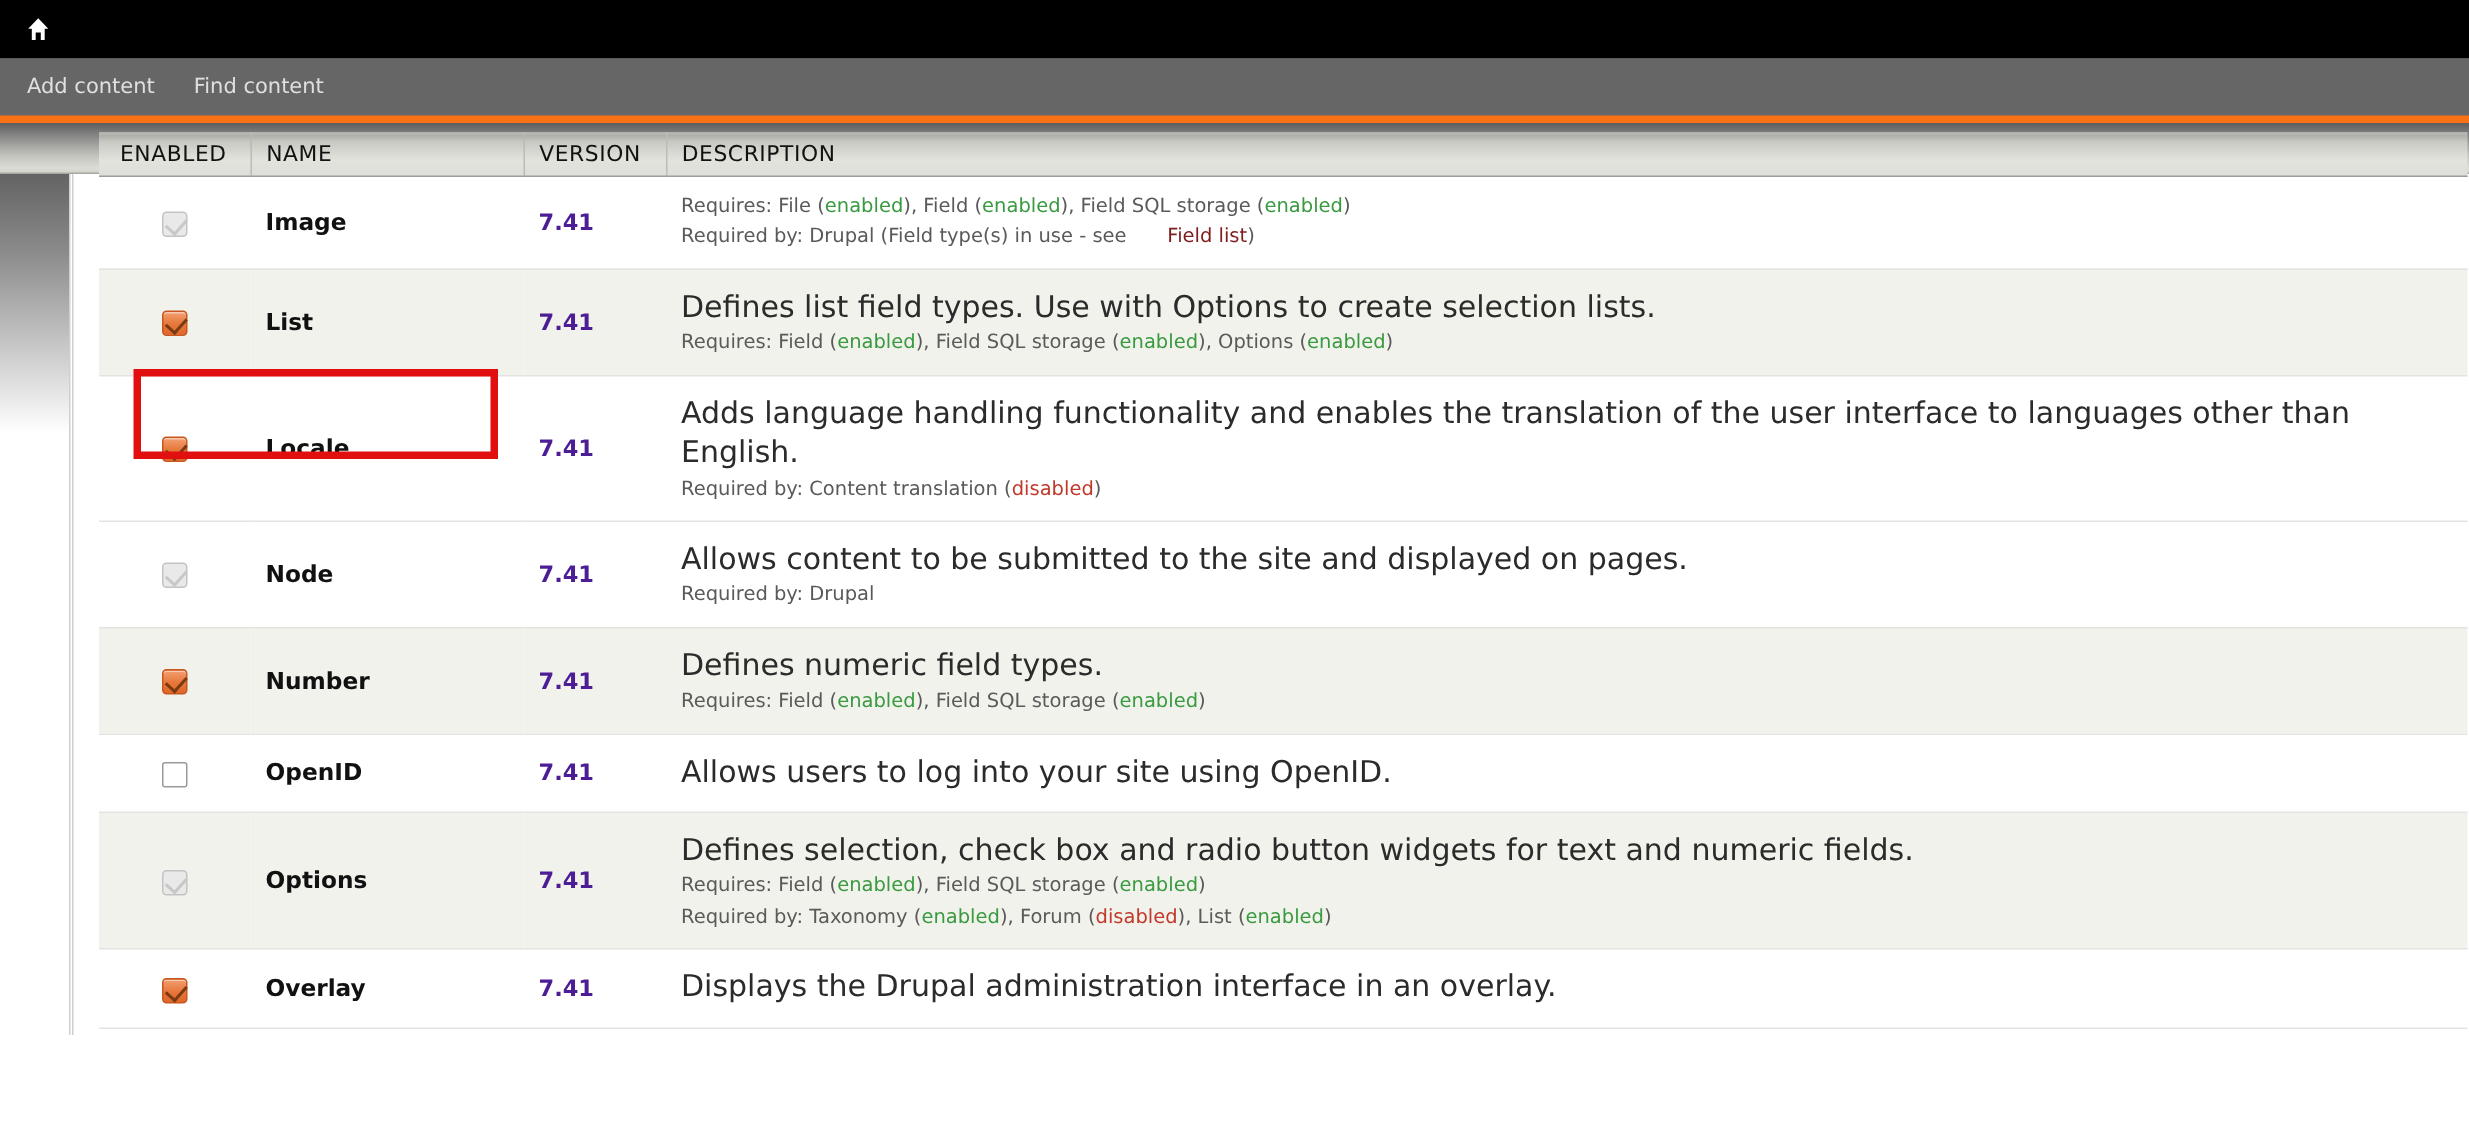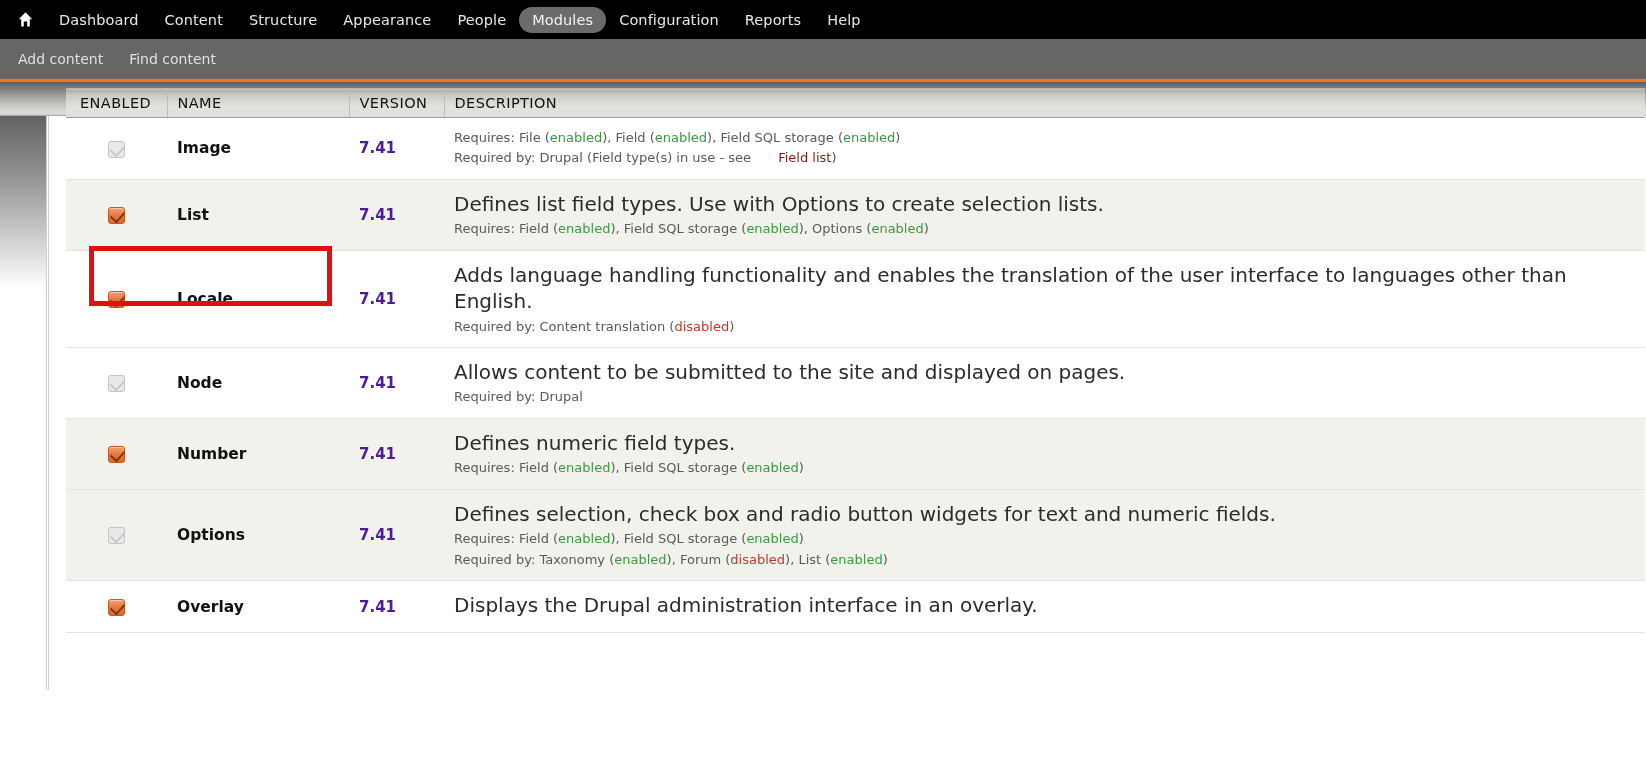--- a/index.html
+++ b/index.html
@@ -41,21 +41,21 @@
     border-radius: 13px;
     color: #f2f2f2;
   }
 
   
   .sub-toolbar {
     position: absolute; left: 0; top: 39px; width: 1646px; height: 43px;
     background: #666666;
     display: flex; align-items: center;
     padding-left: 18px;
-    border-bottom: 3px solid #f97316;
+    border-bottom: 5px solid #f97316;
     z-index: 29;
   }
   .sub-link {
     color: #e0e0e0; font-size: 14px; text-decoration: none;
     margin-right: 26px; white-space: nowrap;
   }
 
   
   .toolbar-shadow {
     position: absolute; left: 0; top: 82px; width: 1646px; height: 34px;
@@ -190,31 +190,20 @@
 <body>
 
 <div id="page">
 
   <div class="admin-menu">
     <div class="home-icon">
       <svg width="17" height="17" viewBox="0 0 17 17" aria-hidden="true">
         <path d="M8.5 1.2 L15.2 8.2 L12.8 8.2 L12.8 15.6 L10.2 15.6 L10.2 10.6 L6.8 10.6 L6.8 15.6 L4.2 15.6 L4.2 8.2 L1.8 8.2 Z" fill="#ffffff"></path>
       </svg>
     </div>
-    <div id="admin-links" style="display:flex;align-items:center;">
-        <a class="admin-link" href="#">Dashboard</a>
-        <a class="admin-link" href="#">Content</a>
-        <a class="admin-link" href="#">Structure</a>
-        <a class="admin-link" href="#">Appearance</a>
-        <a class="admin-link" href="#">People</a>
-        <a class="admin-link active" href="#">Modules</a>
-        <a class="admin-link" href="#">Configuration</a>
-        <a class="admin-link" href="#">Reports</a>
-        <a class="admin-link" href="#">Help</a>
-      </div>
   </div>
 
   <div class="sub-toolbar">
     <div id="sub-links" style="display:flex;align-items:center;">
         <a class="sub-link" href="#">Add content</a>
         <a class="sub-link" href="#">Find content</a>
       </div>
   </div>
 
   <div class="page-white"></div>
@@ -272,20 +261,28 @@
           </tr>
           <tr class="row alt">
             <td class="cell-enabled"><span class="cb cb-checked"></span></td>
             <td class="cell-name">Number</td>
             <td class="cell-version">7.41</td>
             <td class="cell-desc">
               <p class="desc-main">Defines numeric field types.</p>
               <p class="desc-sub"><span>Requires: Field (</span><span class="st-enabled">enabled</span><span class="">), Field SQL storage (</span><span class="st-enabled">enabled</span><span class="">)</span></p>
             </td>
           </tr>
+          <tr class="row norm">
+            <td class="cell-enabled"><span class="cb cb-unchecked"></span></td>
+            <td class="cell-name">OpenID</td>
+            <td class="cell-version">7.41</td>
+            <td class="cell-desc">
+              <p class="desc-main">Allows users to log into your site using OpenID.</p>
+            </td>
+          </tr>
           <tr class="row alt">
             <td class="cell-enabled"><span class="cb cb-disabled"></span></td>
             <td class="cell-name">Options</td>
             <td class="cell-version">7.41</td>
             <td class="cell-desc">
               <p class="desc-main">Defines selection, check box and radio button widgets for text and numeric fields.</p>
               <p class="desc-sub"><span>Requires: Field (</span><span class="st-enabled">enabled</span><span class="">), Field SQL storage (</span><span class="st-enabled">enabled</span><span class="">)</span></p>
               <p class="desc-sub"><span>Required by: Taxonomy (</span><span class="st-enabled">enabled</span><span class="">), Forum (</span><span class="st-disabled">disabled</span><span class="">), List (</span><span class="st-enabled">enabled</span><span class="">)</span></p>
             </td>
           </tr>

